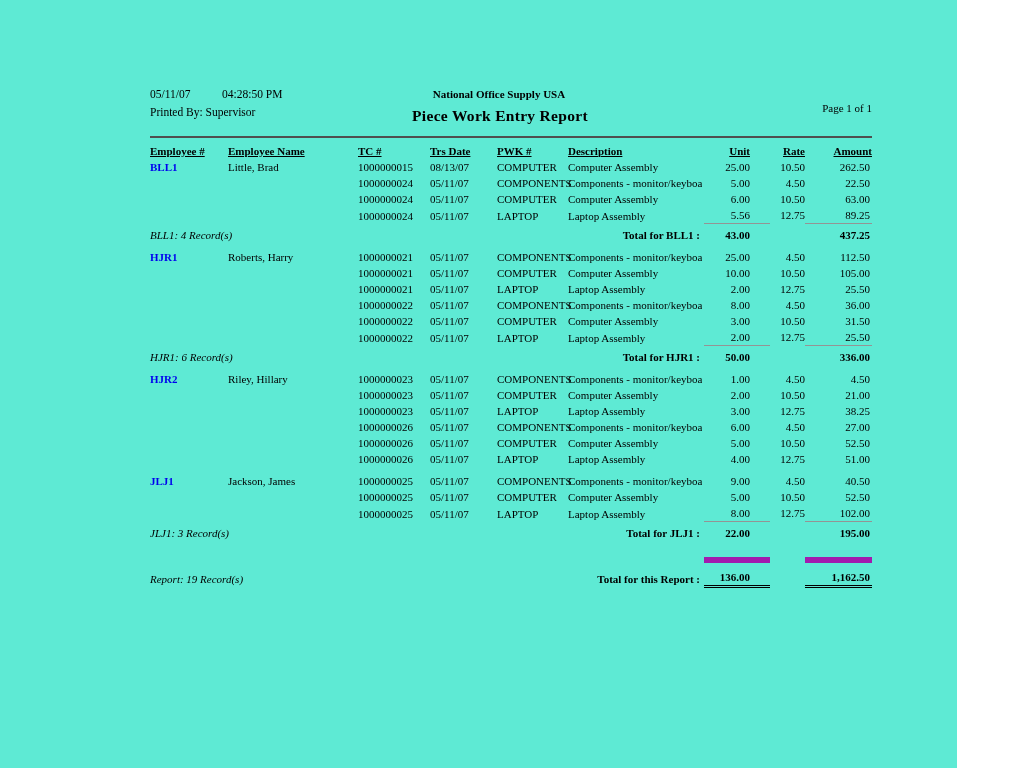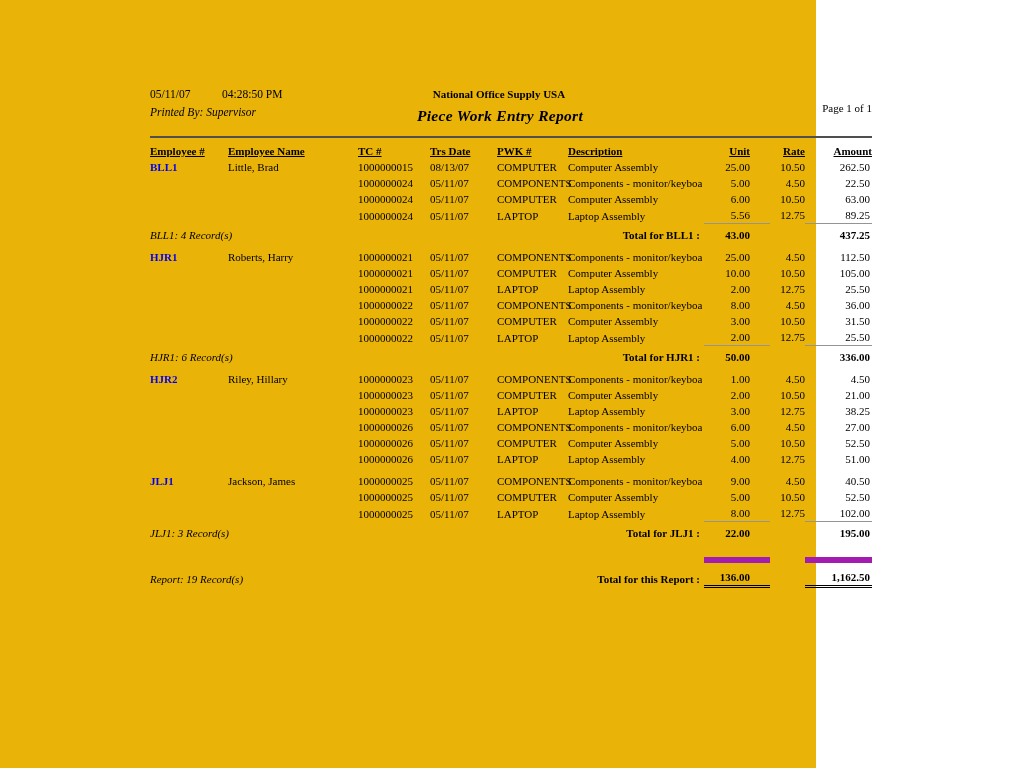--- a/index.html
+++ b/index.html
@@ -3,32 +3,32 @@
 <meta charset="utf-8">
 <style>
   html, body { margin: 0; padding: 0; }
   body {
     width: 1024px; height: 768px;
     background: #ffffff;
     font-family: "Liberation Serif", "DejaVu Serif", serif;
     color: #000000;
     overflow: hidden;
   }
-  .page { position: relative; width: 816px; height: 768px; background: #eab308; }
+  .page { position: relative; width: 957px; height: 768px; background: #5eead4; }
   .content { position: absolute; left: 150px; top: 88px; width: 722px; }
 
   
   .hdr-row1 { position: relative; height: 18px; font-size: 11.5px; }
   .hdr-date { display: inline-block; width: 72px; }
   .hdr-company {
     position: absolute; left: 0; right: 24px; top: 0;
     text-align: center; font-weight: bold; font-size: 11px;
   }
   .hdr-page { position: absolute; right: 0; top: 0; font-size: 11px; margin-top: 14px; }
-  .hdr-row2 { position: relative; height: 27px; font-size: 11.5px; font-style: italic; }
+  .hdr-row2 { position: relative; height: 27px; font-size: 11.5px; }
   .hdr-title {
     position: absolute; left: 0; right: 22px; top: 1px;
     text-align: center; font-weight: bold; font-size: 15.5px;
     letter-spacing: 0.3px;
   }
   .rule { border-top: 2px solid #4f4f4f; margin-top: 3px; }
 
   
   table.report {
     border-collapse: collapse; table-layout: fixed;

